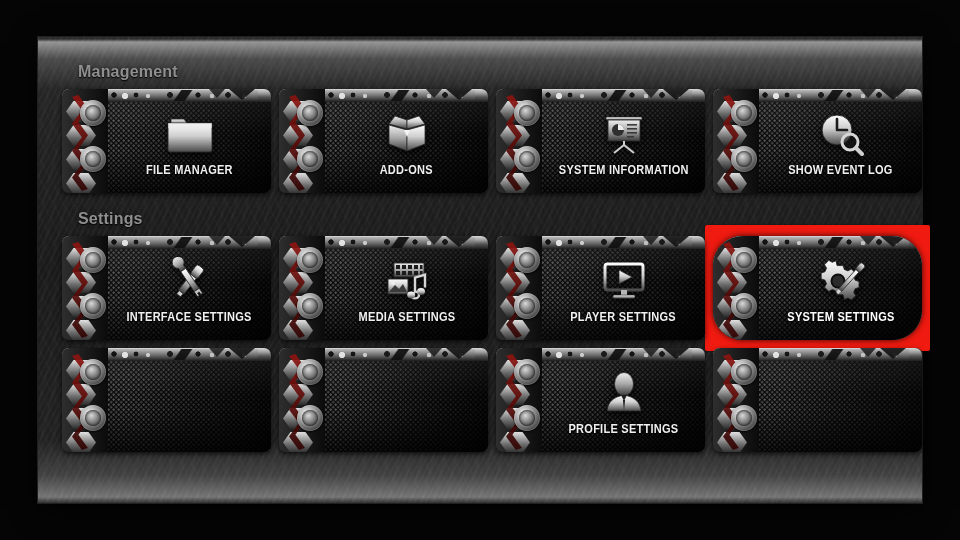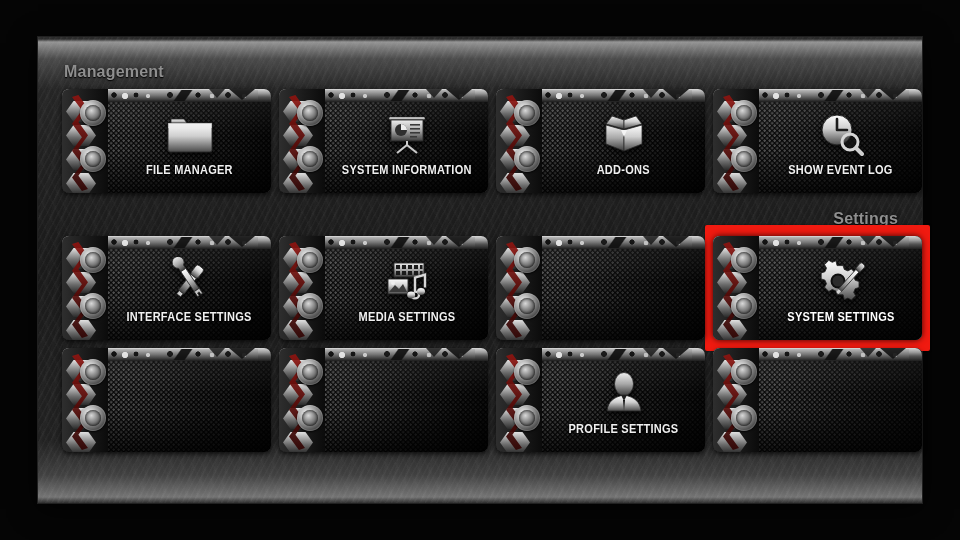--- a/index.html
+++ b/index.html
@@ -72,24 +72,24 @@
     z-index: 2;
   }
 
   
   .section-label {
     font-size: 16px;
     font-weight: bold;
     color: #8f8f8f;
     letter-spacing: 0.2px;
     text-shadow: 0 1px 1px rgba(0,0,0,0.9), 0 0 5px rgba(0,0,0,0.55);
-    margin: 0 0 8px 2px;
+    margin: 0 0 8px 16px;
     user-select: none;
   }
-  .section-label.settings { margin-top: 17px; text-align: right; }
+  .section-label.settings { margin-top: 17px; }
 
   
   .row {
     display: flex;
     gap: 8px;
     margin-bottom: 8px;
   }
 
   .tile-wrap {
     position: relative;
@@ -126,20 +126,21 @@
       inset 0 0 0 2px rgba(20,20,20,0.9),
       0 2px 5px rgba(0,0,0,0.7);
   }
 
   .tile-wrap.selected .tile {
     box-shadow:
       inset 0 0 0 1px rgba(225,225,225,0.95),
       inset 0 0 0 3px rgba(150,150,150,0.85),
       inset 0 0 0 5px rgba(35,35,35,0.95),
       0 0 6px rgba(0,0,0,0.8);
+    border-radius: 30px;
   }
 
   
   .tile-mesh {
     position: absolute;
     left: 0; top: 0; right: 0; bottom: 0;
     background-color: #090909;
     background-image:
       radial-gradient(circle at 1.6px 1.6px, rgba(178,178,178,0.48) 0.9px, rgba(0,0,0,0) 1.5px),
       radial-gradient(circle at 1.6px 1.6px, rgba(178,178,178,0.48) 0.9px, rgba(0,0,0,0) 1.5px);
@@ -383,70 +384,70 @@
                 <div class="hex h2"></div>
               <div class="hex h3"></div>
                 <div class="hex h4"></div>
               <div class="zig"></div>
                 <div class="bolt b1"></div>
                 <div class="bolt b2"></div>
             </div>
             <div class="tile-gloss"></div>
             <div class="tile-body">
               <div class="tile-icon">
+                <svg width="50" height="44" viewBox="0 0 50 44">
+                  <path d="M25 18 L7 13 L13 5 L25 9 z" fill="url(#gMet2)" stroke="#2b2b2b" stroke-width="0.8"></path>
+                  <path d="M25 18 L43 13 L37 5 L25 9 z" fill="url(#gMet)" stroke="#2b2b2b" stroke-width="0.8"></path>
+                  <path d="M7 14 L25 19 L25 40 L7 33 z" fill="url(#gMet2)" stroke="#2b2b2b" stroke-width="0.8"></path>
+                  <path d="M43 14 L25 19 L25 40 L43 33 z" fill="url(#gMet)" stroke="#2b2b2b" stroke-width="0.8"></path>
+                  <path d="M22 19 L25 26 L28 19 z" fill="#f4f4f4"></path>
+                </svg>
+              </div>
+              <div class="tile-label">ADD-ONS</div>
+            </div>
+          </div>
+        </div>
+
+        <div class="tile-wrap">
+          <div class="tile">
+            <div class="tile-mesh"></div>
+            <div class="tile-shade"></div>
+            <div class="tile-topstrip">
+              <div class="gizmos"></div>
+                <div class="tri"></div>
+                <div class="tri2"></div>
+            </div>
+            <div class="tile-rail">
+              <div class="hex h1"></div>
+                <div class="hex h2"></div>
+              <div class="hex h3"></div>
+                <div class="hex h4"></div>
+              <div class="zig"></div>
+                <div class="bolt b1"></div>
+                <div class="bolt b2"></div>
+            </div>
+            <div class="tile-gloss"></div>
+            <div class="tile-body">
+              <div class="tile-icon">
                 <svg width="52" height="46" viewBox="0 0 52 46">
                   <rect x="8" y="7" width="36" height="3" rx="1.2" fill="url(#gMet)" stroke="#2b2b2b" stroke-width="0.6"></rect>
                   <rect x="10" y="10" width="32" height="21" fill="url(#gMet2)" stroke="#2a2a2a" stroke-width="0.9"></rect>
                   <circle cx="20" cy="20" r="6" fill="#2f2f2f"></circle>
                   <path d="M20 20 L20 14 A6 6 0 0 1 26 20 z" fill="#ededed"></path>
                   <g fill="#3a3a3a">
                     <rect x="29" y="14" width="10" height="1.6"></rect>
                     <rect x="29" y="18" width="10" height="1.6"></rect>
                     <rect x="29" y="22" width="10" height="1.6"></rect>
                     <rect x="29" y="26" width="7" height="1.6"></rect>
                   </g>
                   <path d="M26 31 L26 35" stroke="#cfcfcf" stroke-width="2"></path>
                   <path d="M26 35 L16 43 M26 35 L36 43" stroke="#cacaca" stroke-width="2.2" fill="none"></path>
                 </svg>
               </div>
               <div class="tile-label">SYSTEM INFORMATION</div>
-            </div>
-          </div>
-        </div>
-
-        <div class="tile-wrap">
-          <div class="tile">
-            <div class="tile-mesh"></div>
-            <div class="tile-shade"></div>
-            <div class="tile-topstrip">
-              <div class="gizmos"></div>
-                <div class="tri"></div>
-                <div class="tri2"></div>
-            </div>
-            <div class="tile-rail">
-              <div class="hex h1"></div>
-                <div class="hex h2"></div>
-              <div class="hex h3"></div>
-                <div class="hex h4"></div>
-              <div class="zig"></div>
-                <div class="bolt b1"></div>
-                <div class="bolt b2"></div>
-            </div>
-            <div class="tile-gloss"></div>
-            <div class="tile-body">
-              <div class="tile-icon">
-                <svg width="50" height="44" viewBox="0 0 50 44">
-                  <path d="M25 18 L7 13 L13 5 L25 9 z" fill="url(#gMet2)" stroke="#2b2b2b" stroke-width="0.8"></path>
-                  <path d="M25 18 L43 13 L37 5 L25 9 z" fill="url(#gMet)" stroke="#2b2b2b" stroke-width="0.8"></path>
-                  <path d="M7 14 L25 19 L25 40 L7 33 z" fill="url(#gMet2)" stroke="#2b2b2b" stroke-width="0.8"></path>
-                  <path d="M43 14 L25 19 L25 40 L43 33 z" fill="url(#gMet)" stroke="#2b2b2b" stroke-width="0.8"></path>
-                  <path d="M22 19 L25 26 L28 19 z" fill="#f4f4f4"></path>
-                </svg>
-              </div>
-              <div class="tile-label">ADD-ONS</div>
             </div>
           </div>
         </div>
 
         <div class="tile-wrap">
           <div class="tile">
             <div class="tile-mesh"></div>
             <div class="tile-shade"></div>
             <div class="tile-topstrip">
               <div class="gizmos"></div>
@@ -582,20 +583,31 @@
             <div class="tile-rail">
               <div class="hex h1"></div>
                 <div class="hex h2"></div>
               <div class="hex h3"></div>
                 <div class="hex h4"></div>
               <div class="zig"></div>
                 <div class="bolt b1"></div>
                 <div class="bolt b2"></div>
             </div>
             <div class="tile-gloss"></div>
+            <div class="tile-body">
+              <div class="tile-icon">
+                <svg width="54" height="44" viewBox="0 0 54 44">
+                  <rect x="8" y="6" width="38" height="26" rx="2.5" fill="none" stroke="url(#gMet)" stroke-width="3"></rect>
+                  <path d="M22 12 L35 19 L22 26 z" fill="url(#gMet)" stroke="#2a2a2a" stroke-width="0.7"></path>
+                  <rect x="24" y="32" width="6" height="5" fill="#b5b5b5"></rect>
+                  <rect x="16" y="37" width="22" height="3.5" rx="1.4" fill="url(#gMet2)" stroke="#2a2a2a" stroke-width="0.6"></rect>
+                </svg>
+              </div>
+              <div class="tile-label">PLAYER SETTINGS</div>
+            </div>
           </div>
         </div>
 
         <div class="tile-wrap selected">
           <div class="tile">
             <div class="tile-mesh"></div>
             <div class="tile-shade"></div>
             <div class="tile-topstrip">
               <div class="gizmos"></div>
                 <div class="tri"></div>

